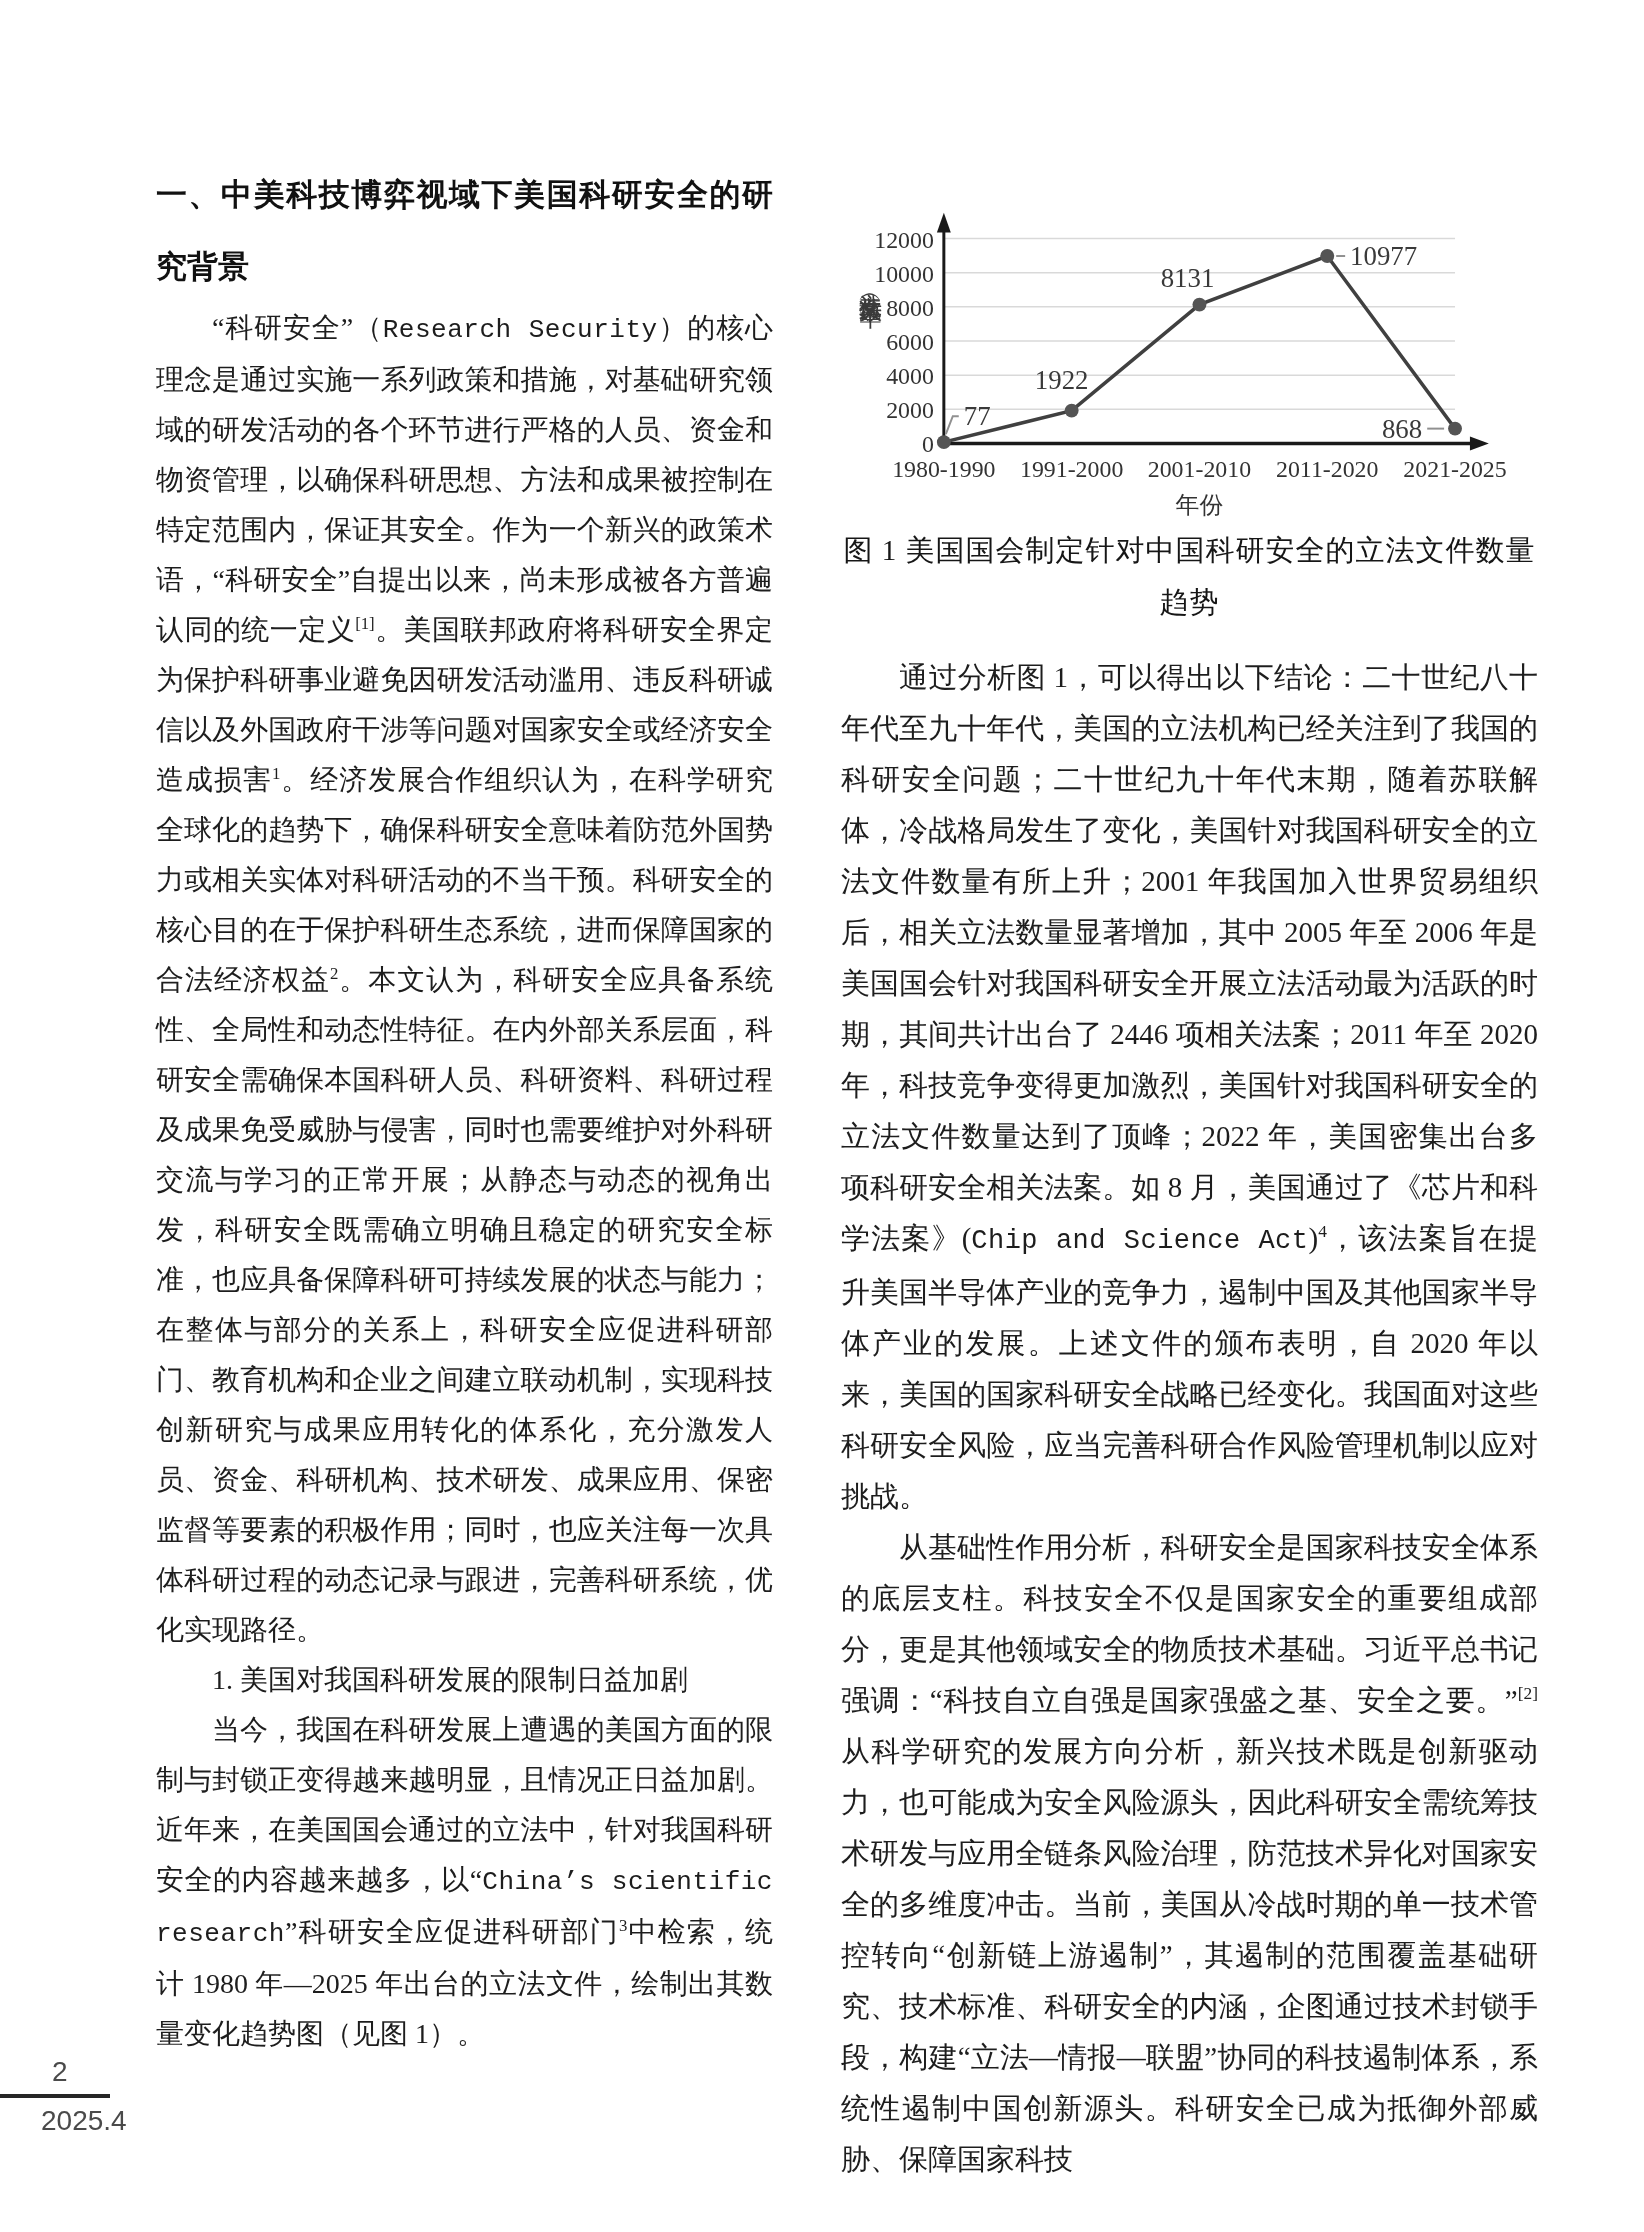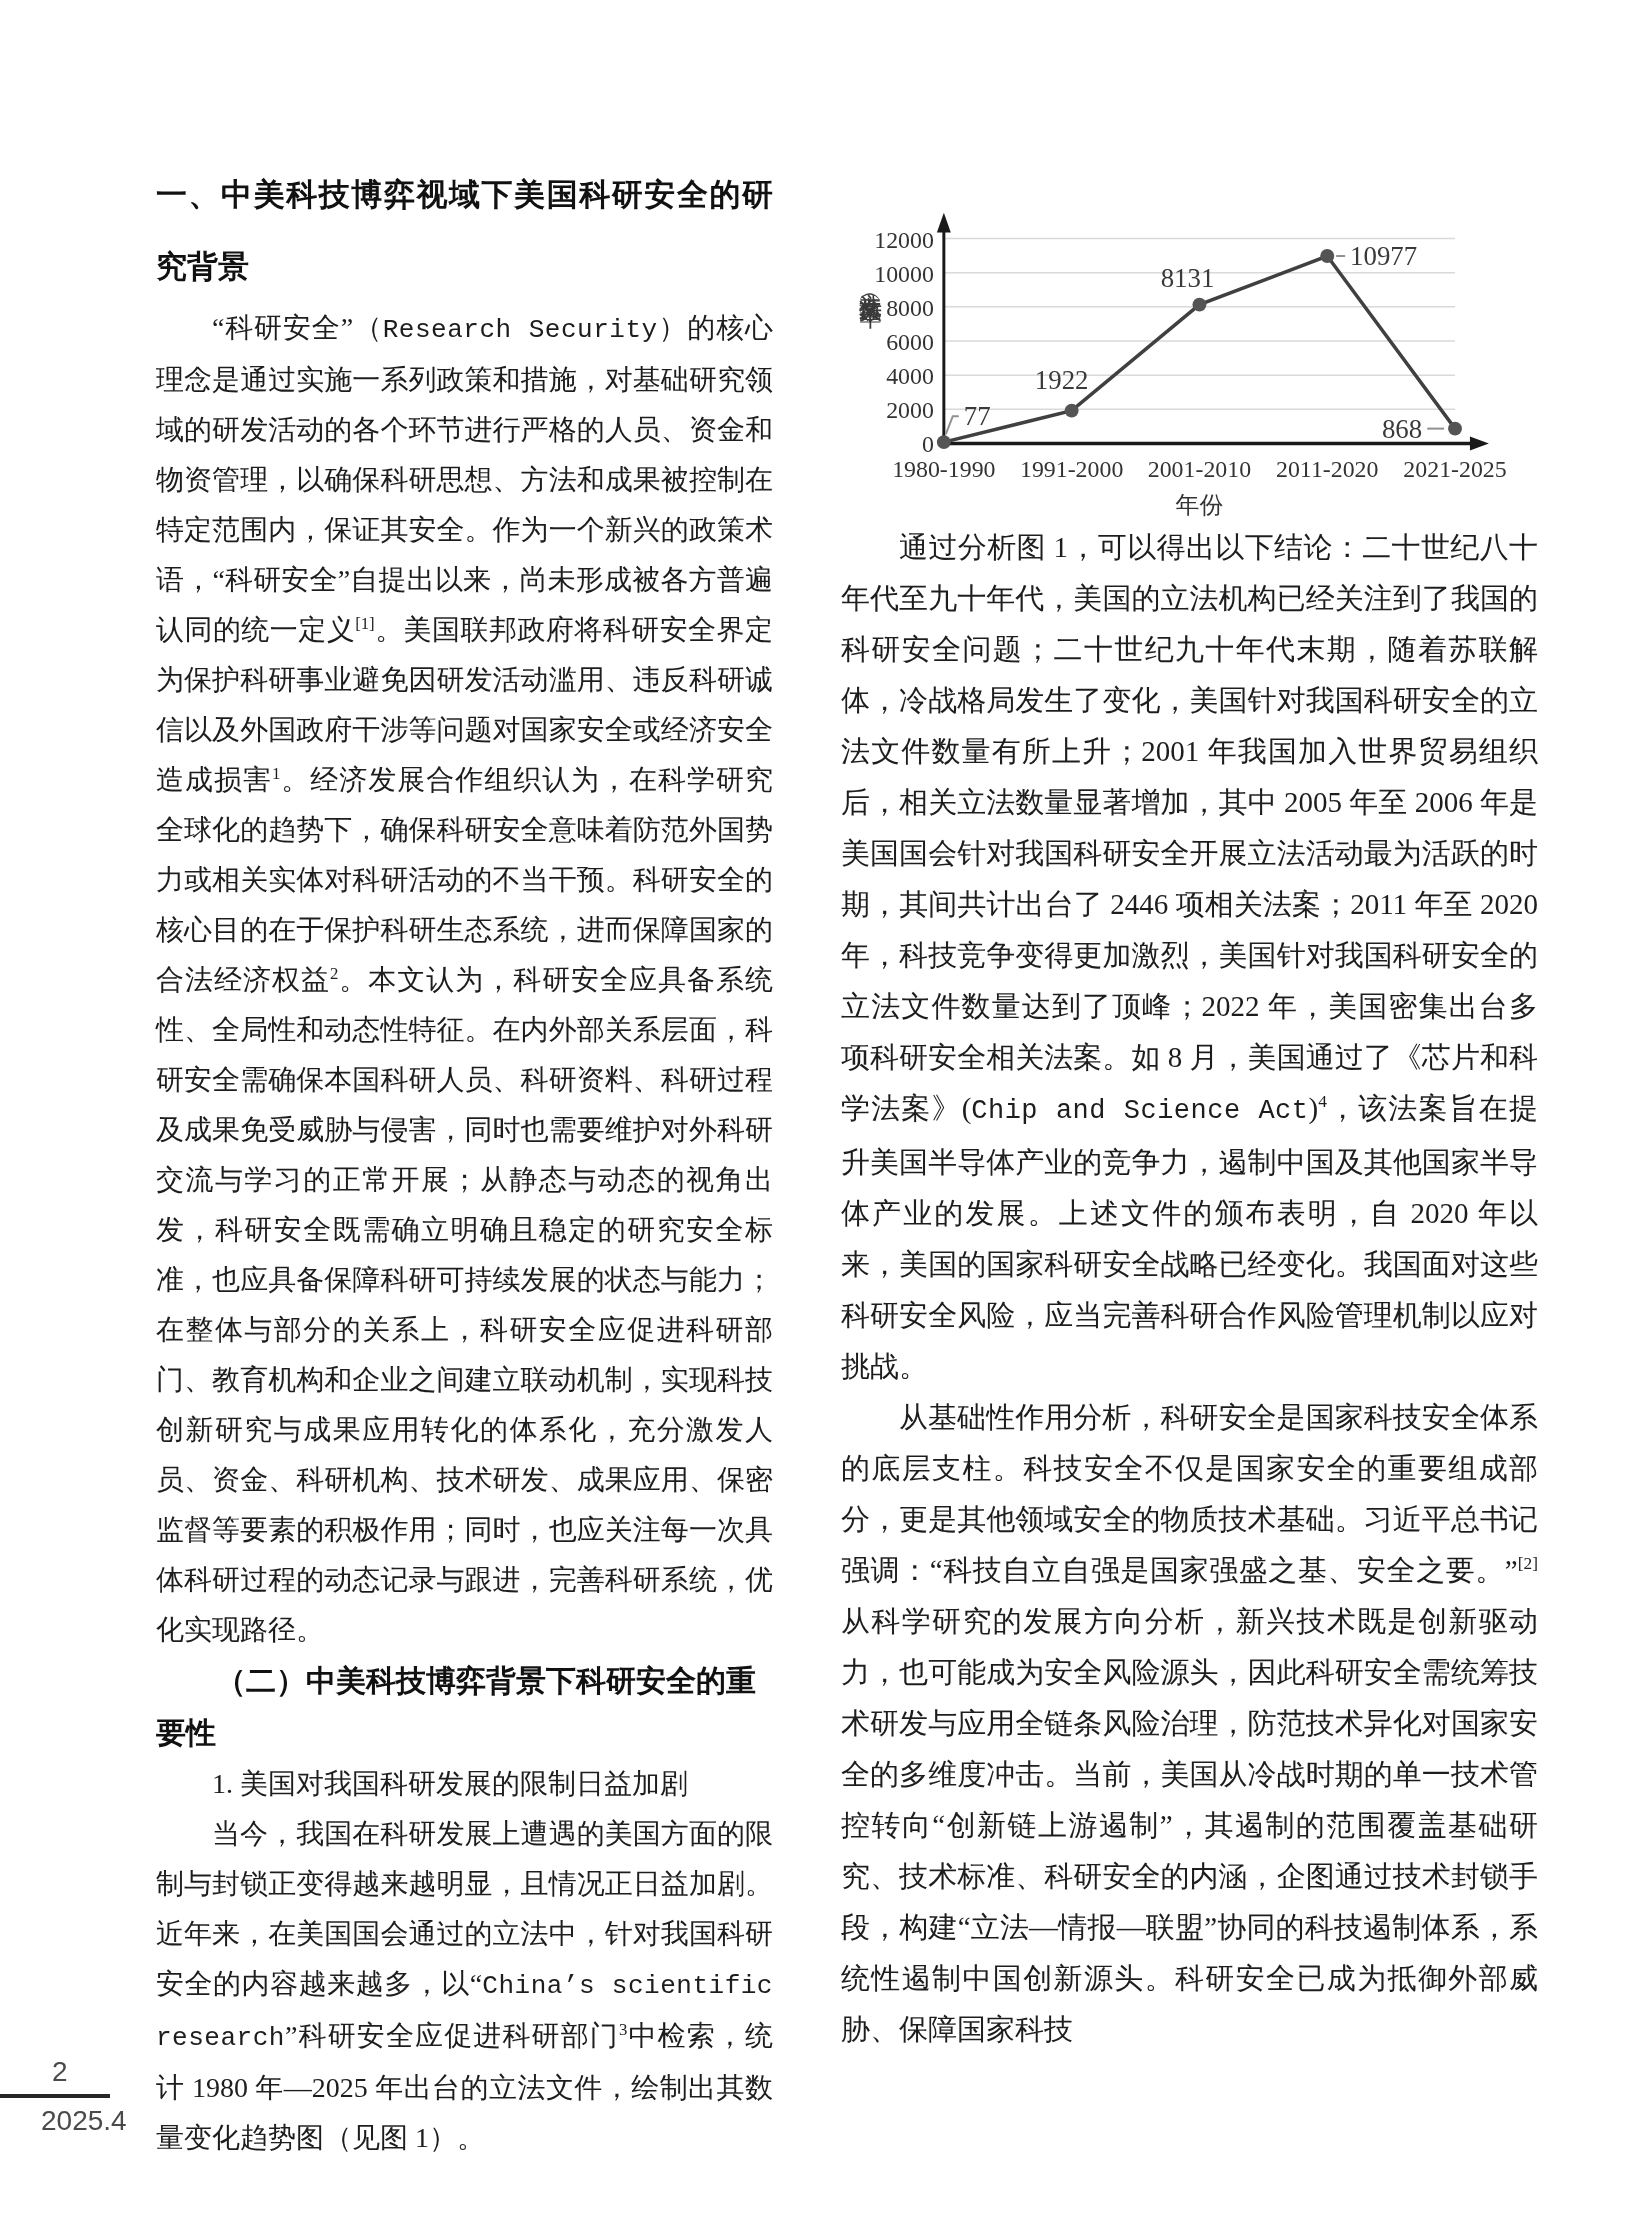--- a/index.html
+++ b/index.html
@@ -119,21 +119,20 @@
 </head>
 <body>
 
 <div class="page">
 
   <div class="content">
 
     <div class="col-left">
         <div class="h1">一、中美科技博弈视域下美国科研安全的研究背景</div>
         <div class="para"><span>“科研安全”（</span><span class="latin">Research Security</span><span>）的核心理念是通过实施一系列政策和措施，对基础研究领域的研发活动的各个环节进行严格的人员、资金和物资管理，以确保科研思想、方法和成果被控制在特定范围内，保证其安全。作为一个新兴的政策术语，“科研安全”自提出以来，尚未形成被各方普遍认同的统一定义</span><span class="sup">[1]</span><span>。美国联邦政府将科研安全界定为保护科研事业避免因研发活动滥用、违反科研诚信以及外国政府干涉等问题对国家安全或经济安全造成损害</span><span class="sup">1</span><span>。经济发展合作组织认为，在科学研究全球化的趋势下，确保科研安全意味着防范外国势力或相关实体对科研活动的不当干预。科研安全的核心目的在于保护科研生态系统，进而保障国家的合法经济权益</span><span class="sup">2</span><span>。本文认为，科研安全应具备系统性、全局性和动态性特征。在内外部关系层面，科研安全需确保本国科研人员、科研资料、科研过程及成果免受威胁与侵害，同时也需要维护对外科研交流与学习的正常开展；从静态与动态的视角出发，科研安全既需确立明确且稳定的研究安全标准，也应具备保障科研可持续发展的状态与能力；在整体与部分的关系上，科研安全应促进科研部门、教育机构和企业之间建立联动机制，实现科技创新研究与成果应用转化的体系化，充分激发人员、资金、科研机构、技术研发、成果应用、保密监督等要素的积极作用；同时，也应关注每一次具体科研过程的动态记录与跟进，完善科研系统，优化实现路径。</span></div>
-        <div class="h2">（二）中美科技博弈背景下科研安全的重要性</div>
         <div class="pnum">1. 美国对我国科研发展的限制日益加剧</div>
         <div class="para"><span>当今，我国在科研发展上遭遇的美国方面的限制与封锁正变得越来越明显，且情况正日益加剧。近年来，在美国国会通过的立法中，针对我国科研安全的内容越来越多，以“</span><span class="latin">China’s scientific research</span><span>”科研安全应促进科研部门</span><span class="sup">3</span><span>中检索，统计 1980 年—2025 年出台的立法文件，绘制出其数量变化趋势图（见图 1）。</span></div>
       </div>
 
     <div class="col-right">
       <div class="figure">
         <svg id="chart-svg" width="697" height="363" viewBox="0 0 700 365">
             <line x1="103" y1="251.66666666666666" x2="617" y2="251.66666666666666" stroke="#d9d9d9" stroke-width="1.5"></line>
             <line x1="103" y1="217.33333333333331" x2="617" y2="217.33333333333331" stroke="#d9d9d9" stroke-width="1.5"></line>
             <line x1="103" y1="183" x2="617" y2="183" stroke="#d9d9d9" stroke-width="1.5"></line>
@@ -167,20 +166,21 @@
             <text x="123" y="267.67816666666664" class="dlabel">77</text>
             <text x="221.5" y="231.00566666666668" text-anchor="middle" class="dlabel">1922</text>
             <text x="348" y="128.41783333333333" text-anchor="middle" class="dlabel">8131</text>
             <line x1="497.5" y1="97.5615" x2="506.5" y2="97.5615" stroke="#909090" stroke-width="2"></line>
             <text x="511.5" y="106.5615" class="dlabel">10977</text>
             <line x1="589" y1="271.09933333333333" x2="606" y2="271.09933333333333" stroke="#909090" stroke-width="2"></line>
             <text x="584" y="280.09933333333333" text-anchor="end" class="dlabel">868</text>
           </svg>
         <div class="y-axis-title">立法文件数量（个）</div>
       </div>
+      <div class="fig-caption">图 1  美国国会制定针对中国科研安全的立法文件数量趋势</div>
       <div>
           <div class="para"><span>通过分析图 1，可以得出以下结论：二十世纪八十年代至九十年代，美国的立法机构已经关注到了我国的科研安全问题；二十世纪九十年代末期，随着苏联解体，冷战格局发生了变化，美国针对我国科研安全的立法文件数量有所上升；2001 年我国加入世界贸易组织后，相关立法数量显著增加，其中 2005 年至 2006 年是美国国会针对我国科研安全开展立法活动最为活跃的时期，其间共计出台了 2446 项相关法案；2011 年至 2020 年，科技竞争变得更加激烈，美国针对我国科研安全的立法文件数量达到了顶峰；2022 年，美国密集出台多项科研安全相关法案。如 8 月，美国通过了《芯片和科学法案》(</span><span class="latin">Chip and Science Act</span><span>)</span><span class="sup">4</span><span>，该法案旨在提升美国半导体产业的竞争力，遏制中国及其他国家半导体产业的发展。上述文件的颁布表明，自 2020 年以来，美国的国家科研安全战略已经变化。我国面对这些科研安全风险，应当完善科研合作风险管理机制以应对挑战。</span></div>
           <div class="para"><span>从基础性作用分析，科研安全是国家科技安全体系的底层支柱。科技安全不仅是国家安全的重要组成部分，更是其他领域安全的物质技术基础。习近平总书记强调：“科技自立自强是国家强盛之基、安全之要。”</span><span class="sup">[2]</span><span> 从科学研究的发展方向分析，新兴技术既是创新驱动力，也可能成为安全风险源头，因此科研安全需统筹技术研发与应用全链条风险治理，防范技术异化对国家安全的多维度冲击。当前，美国从冷战时期的单一技术管控转向“创新链上游遏制”，其遏制的范围覆盖基础研究、技术标准、科研安全的内涵，企图通过技术封锁手段，构建“立法—情报—联盟”协同的科技遏制体系，系统性遏制中国创新源头。科研安全已成为抵御外部威胁、保障国家科技</span></div>
         </div>
     </div>
 
   </div>
 
   <div class="footer-page-num">2</div>
   <div class="footer-rule"></div>

